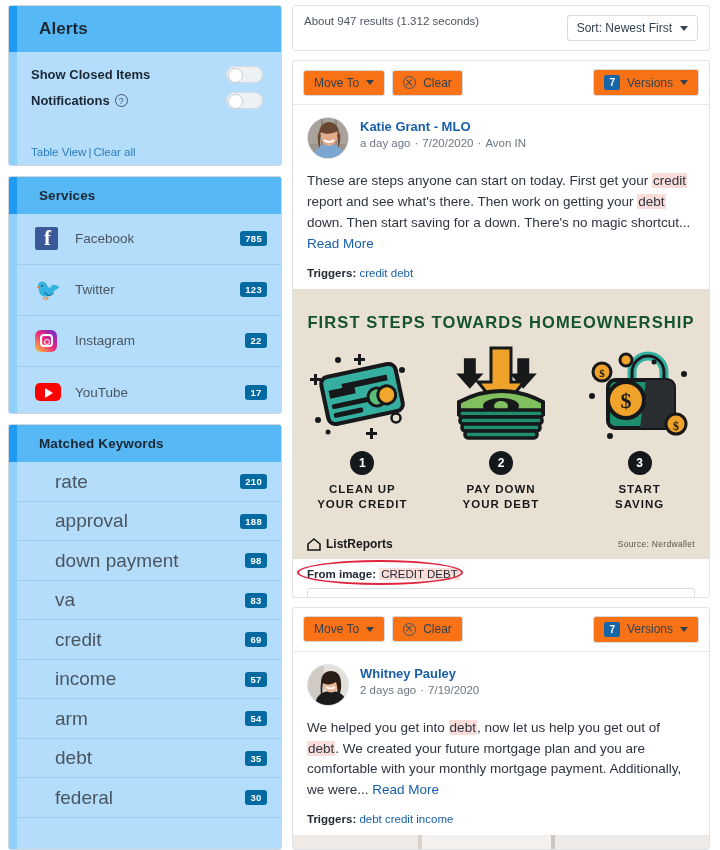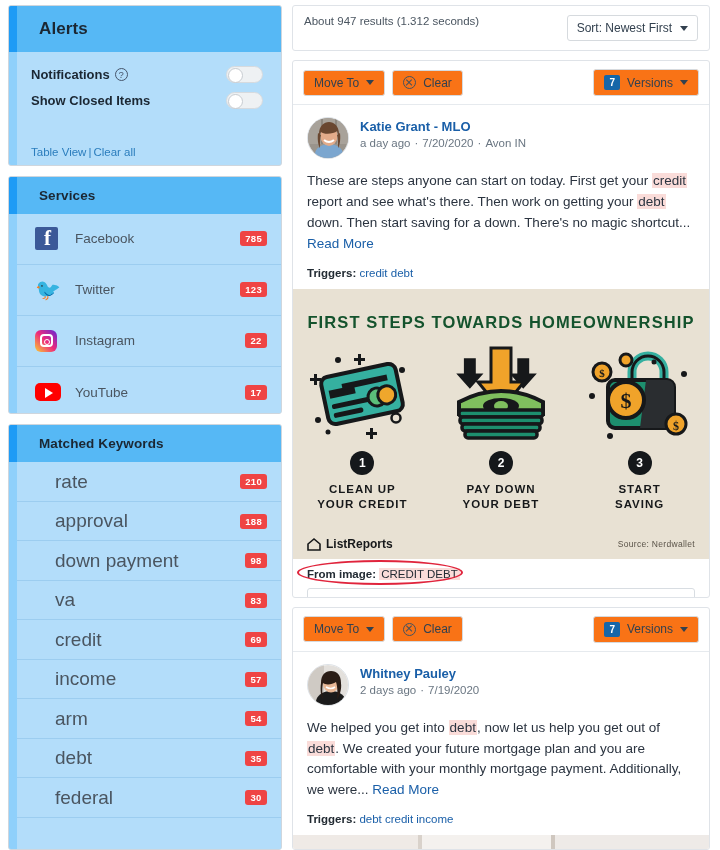--- a/index.html
+++ b/index.html
@@ -84,21 +84,21 @@
     display: flex; align-items: center;
     padding: 0 14px 0 18px;
     height: 51px;
     border-bottom: 1px solid #9ccdf0;
     background: #b3ddfa;
   }
   .srow:last-child { border-bottom: none; }
   .srow .ico { width: 34px; flex: 0 0 34px; display: flex; align-items: center; }
   .srow .nm { flex: 1; font-size: 13.5px; color: #4a5560; padding-left: 6px; }
   .badge {
-    background: #ef4444; color: #fff;
+    background: #0369a1; color: #fff;
     font-size: 9.5px; font-weight: bold;
     border-radius: 3px; padding: 2px 5px;
     min-width: 22px; text-align: center;
     letter-spacing: .3px;
   }
   .krow {
     display: flex; align-items: center; justify-content: space-between;
     padding: 0 14px 0 18px;
     height: 39.5px;
     border-bottom: 1px solid #9ccdf0;
@@ -232,28 +232,28 @@
 <div class="app">
 
   <div class="sidebar">
 
     <div class="panel">
       <div class="panel-header big">Alerts</div>
       <div class="panel-body">
         <div class="alerts-body">
           <div class="alert-row">
             <div class="alert-label">
+              <span>Show Closed Items</span>
+            </div>
+            <div class="toggle"></div>
+          </div>
+          <div class="alert-row">
+            <div class="alert-label">
               <span>Notifications</span>
               <span class="help-icon">?</span>
-            </div>
-            <div class="toggle"></div>
-          </div>
-          <div class="alert-row">
-            <div class="alert-label">
-              <span>Show Closed Items</span>
             </div>
             <div class="toggle"></div>
           </div>
         </div>
         <div class="alerts-links">
           <span>Table View</span><span class="sep">|</span><span>Clear all</span>
         </div>
       </div>
     </div>
 

